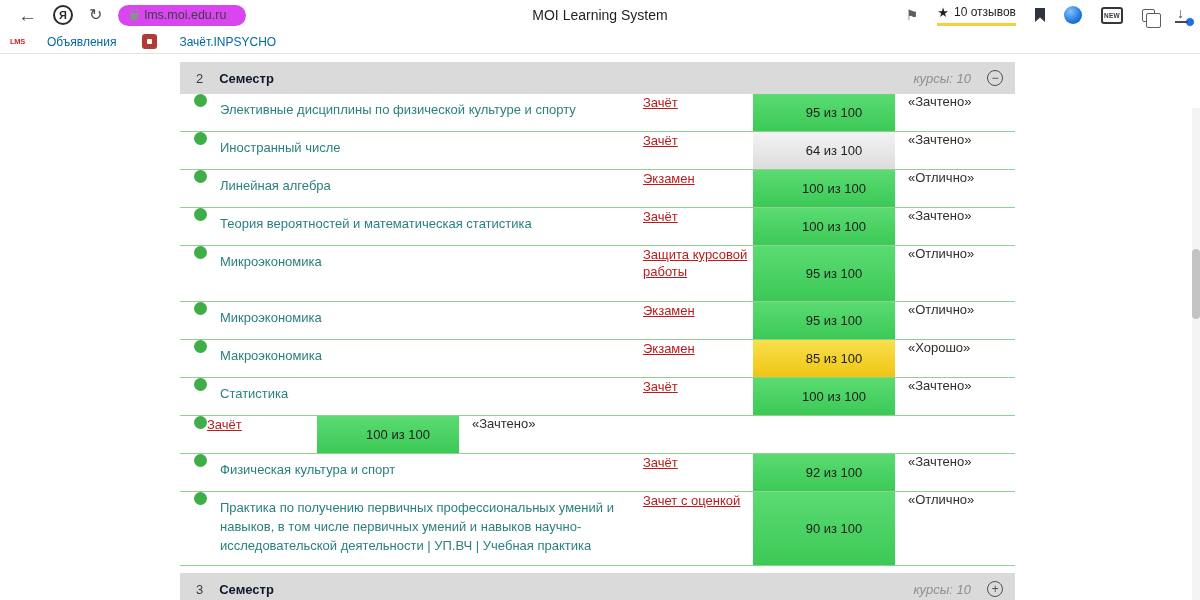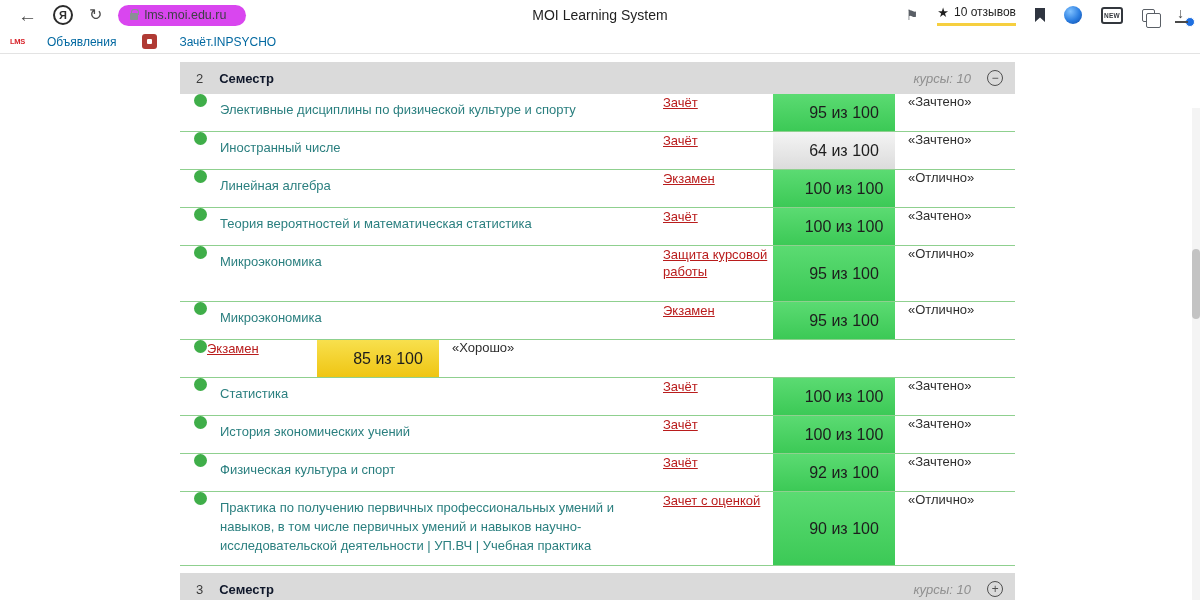--- a/index.html
+++ b/index.html
@@ -77,22 +77,22 @@
     background:#fff; }
   .row.h56 { min-height:56px; }
   .row.h74 { min-height:74px; }
   .dot { flex:none; width:13px; height:13px; border-radius:50%; background:#3fae49;
     margin-left:14px; }
   .course { flex:1; padding:6px 10px 6px 13px; }
   .course a { color:#2a7f7f; font-size:13px; line-height:18px; text-decoration:none;
     cursor:pointer; }
   .type { flex:none; width:110px; font-size:13px; line-height:17px; color:#b91c1c;
     padding-right:4px;text-decoration:underline; }
-  .score { flex:none; width:122px; align-self:stretch; display:flex; align-items:center;
-    justify-content:center; font-size:16px; color:#1d1d1d;padding-left:20px; }
+  .score { flex:none; width:142px; align-self:stretch; display:flex; align-items:center;
+    justify-content:center; font-size:13px; color:#1d1d1d;padding-left:20px; }
   .score[data-color="green"]  { background:linear-gradient(#5bdb72,#3cc956); }
   .score[data-color="yellow"] { background:linear-gradient(#f8e04d,#efc513); }
   .score[data-color="gray"]   { background:linear-gradient(#f4f4f4,#dcdcdc); }
   .grade { flex:none; width:120px; padding-left:13px; font-size:13px; color:#2e2e2e; }
 
   
   .scrollbar { position:absolute; right:0; top:54px; width:8px; height:546px;
     background:#f4f4f4; cursor:pointer; }
   .thumb { position:absolute; top:141px; left:0; width:8px; height:70px; background:#c3c3c3;
     border-radius:4px; cursor:grab; }
@@ -196,36 +196,36 @@
     <div class="row">
       <span class="dot"></span>
       <div class="course"><a>Микроэкономика</a></div>
       <div class="type">Экзамен</div>
       <div class="score" data-color="green">95 из 100</div>
       <div class="grade">«Отлично»</div>
     </div>
 
     <div class="row">
       <span class="dot"></span>
+      <div class="course"><a>Макроэкономика</a></div>
       <div class="type">Экзамен</div>
       <div class="score" data-color="yellow">85 из 100</div>
       <div class="grade">«Хорошо»</div>
     </div>
 
     <div class="row">
       <span class="dot"></span>
       <div class="course"><a>Статистика</a></div>
       <div class="type">Зачёт</div>
       <div class="score" data-color="green">100 из 100</div>
       <div class="grade">«Зачтено»</div>
     </div>
 
     <div class="row">
       <span class="dot"></span>
-      <div class="course"><a>История экономических учений</a></div>
       <div class="type">Зачёт</div>
       <div class="score" data-color="green">100 из 100</div>
       <div class="grade">«Зачтено»</div>
     </div>
 
     <div class="row">
       <span class="dot"></span>
       <div class="course"><a>Физическая культура и спорт</a></div>
       <div class="type">Зачёт</div>
       <div class="score" data-color="green">92 из 100</div>

